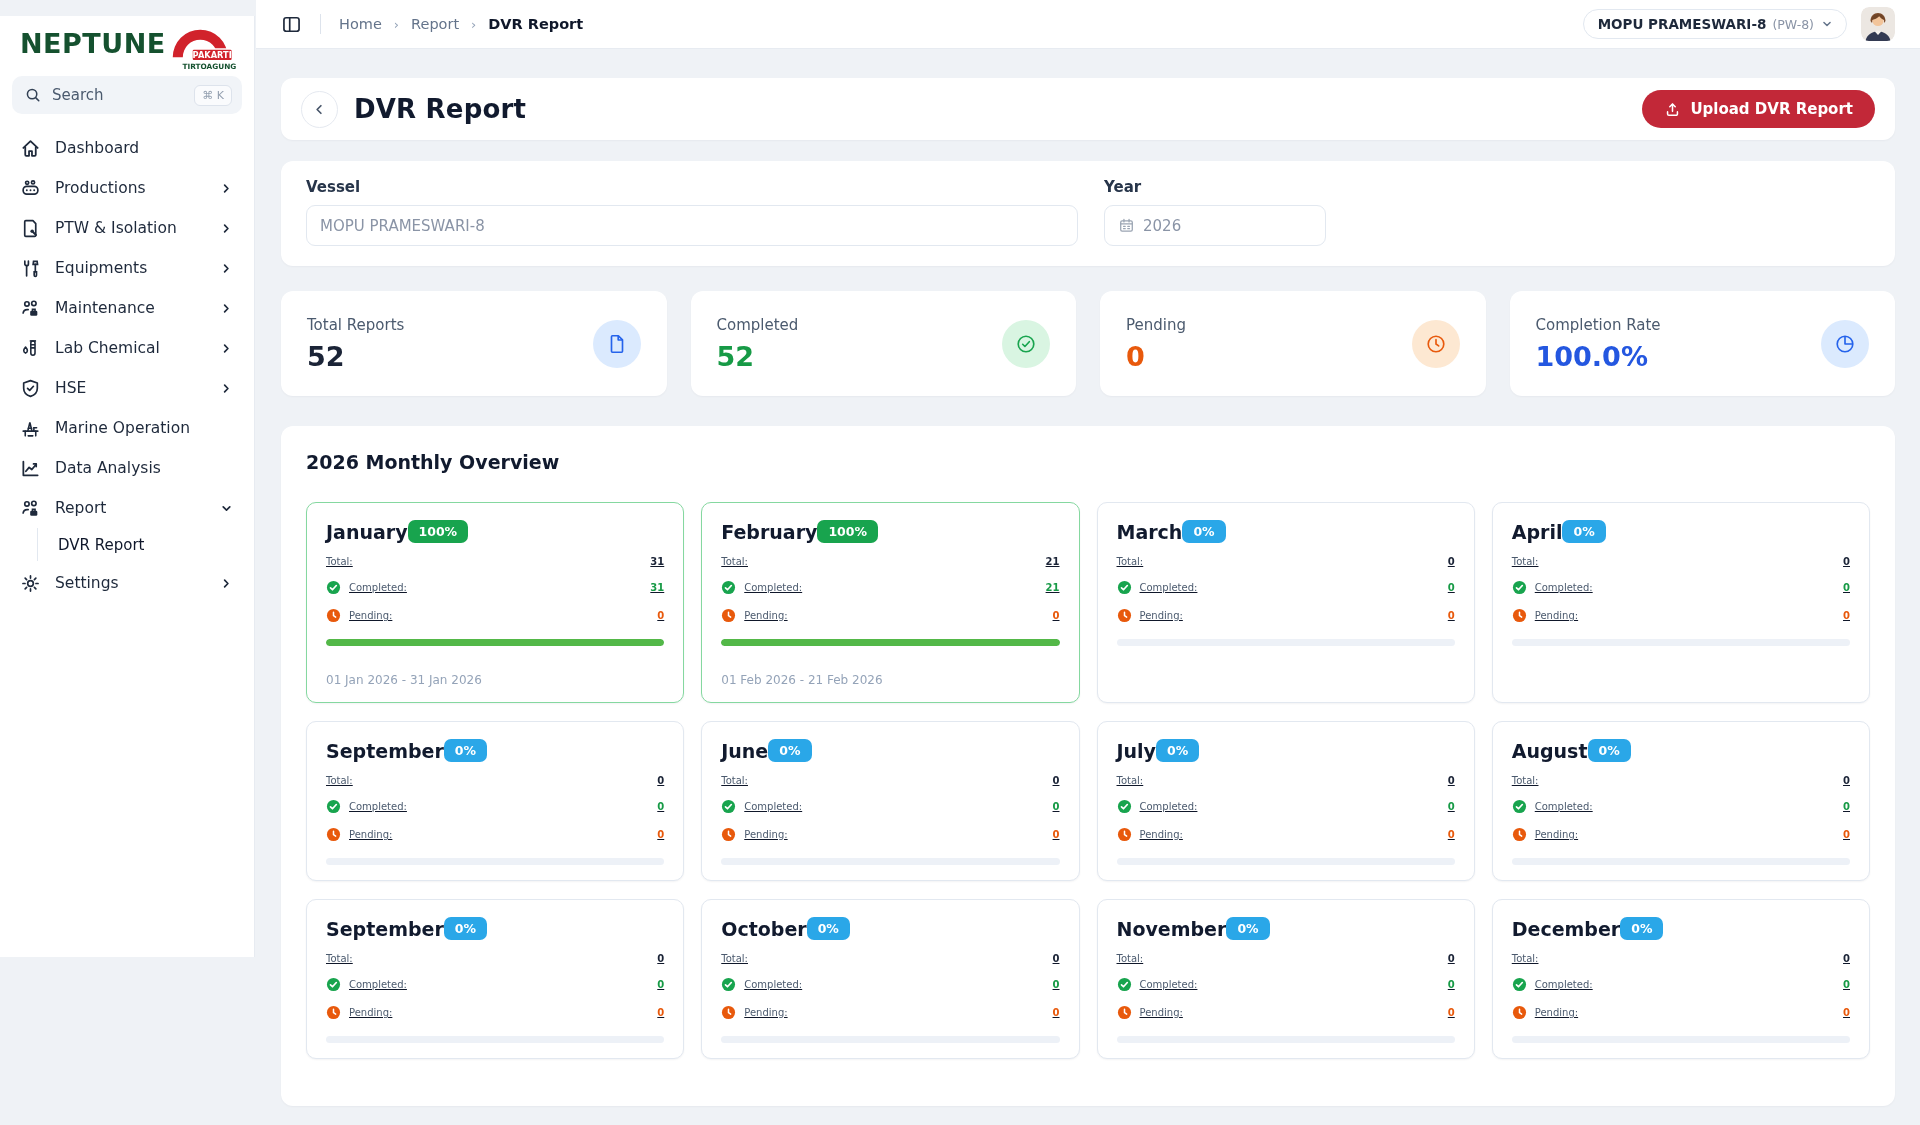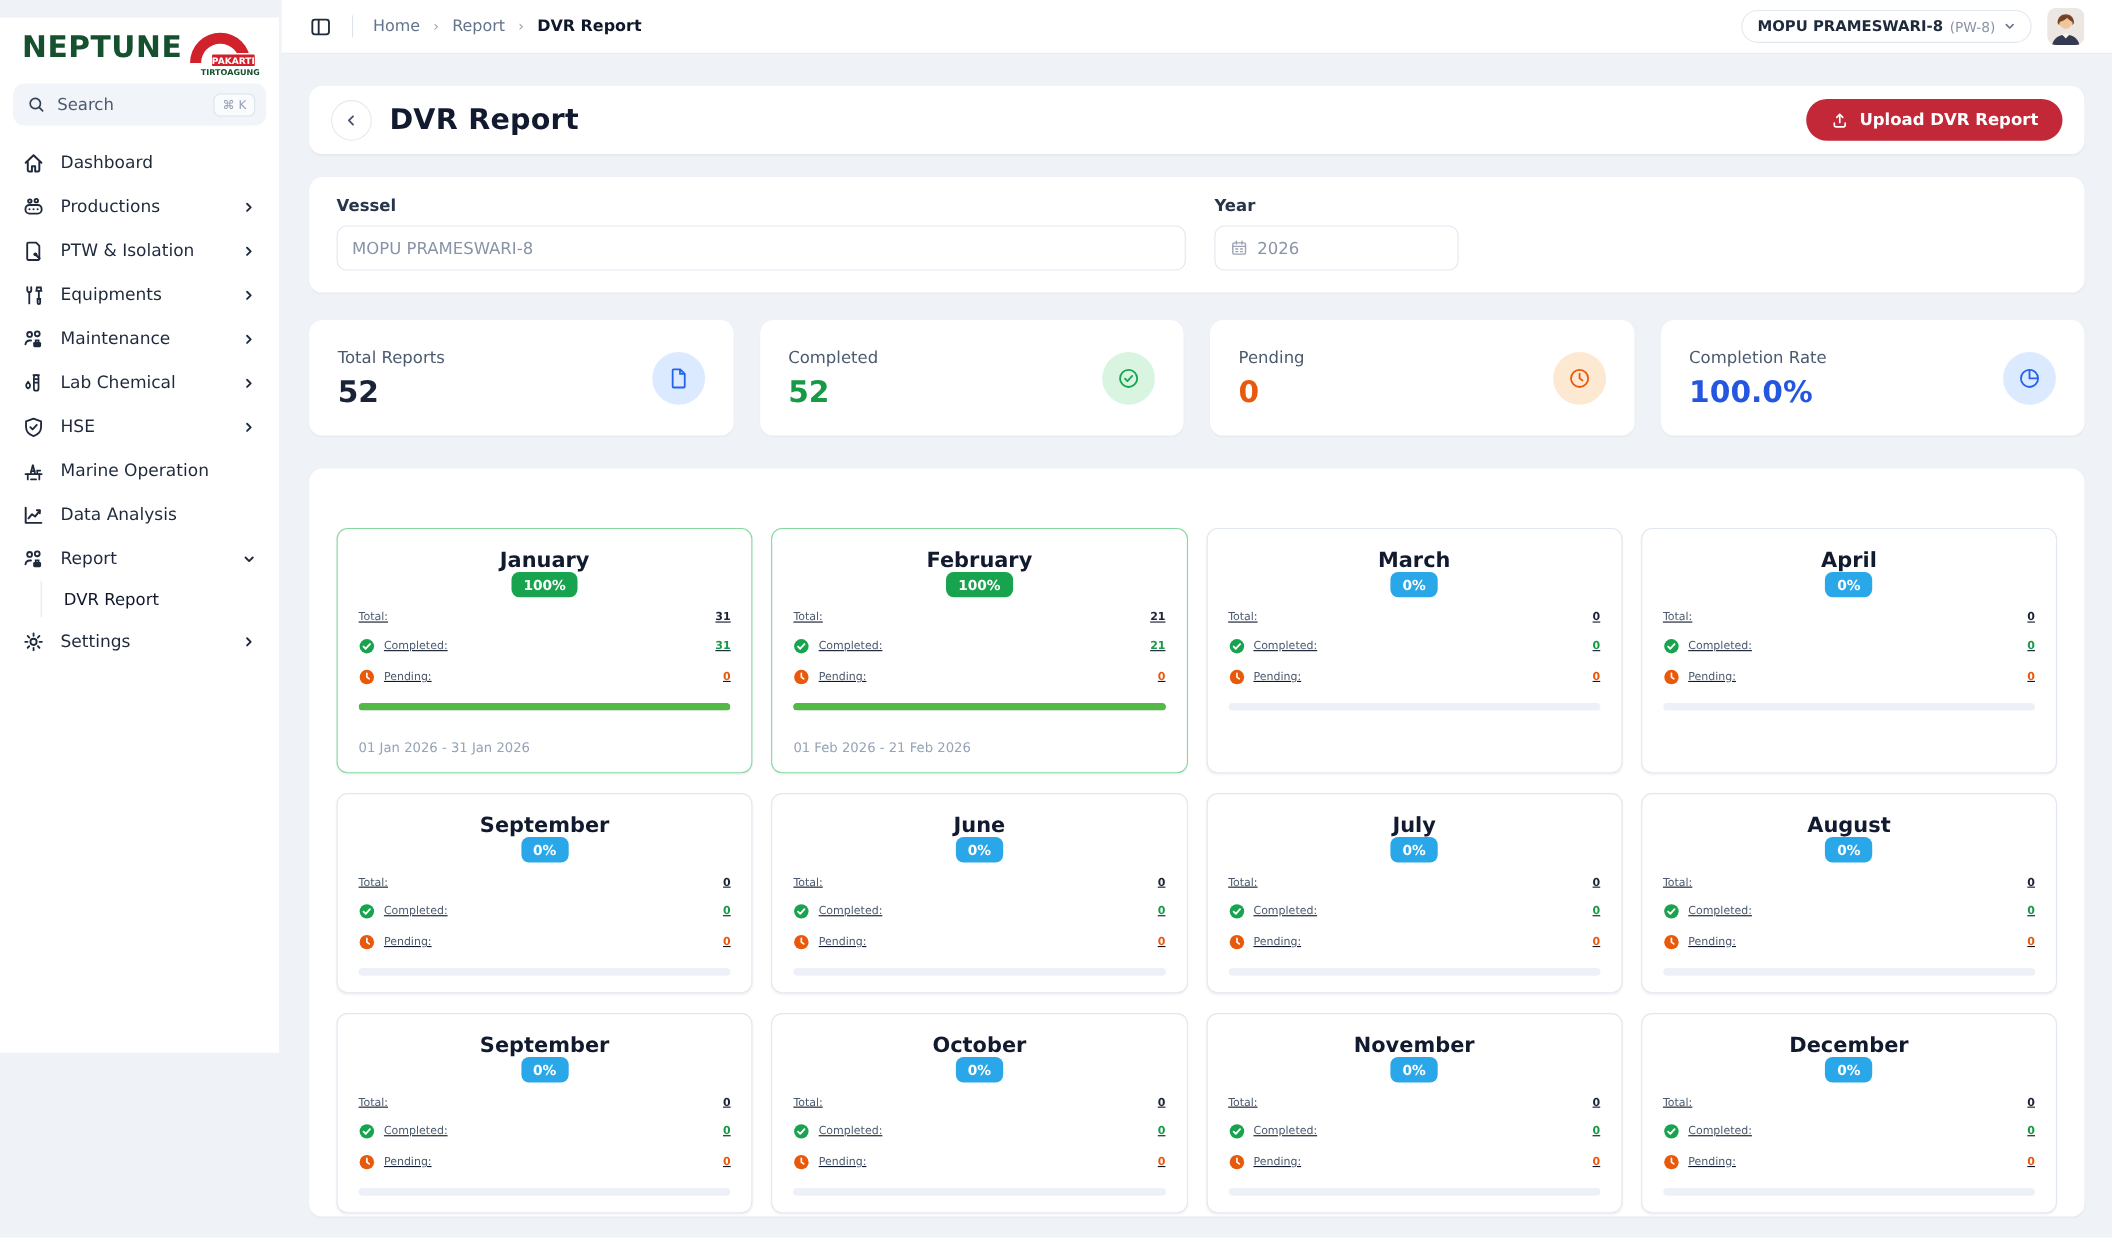--- a/index.html
+++ b/index.html
@@ -62,21 +62,21 @@
   .stat-value { font-size:27px; font-weight:800; margin-top:7px; }
   .v-dark { color:#1b2437; } .v-green { color:#179a46; } .v-orange { color:#e8590c; } .v-blue { color:#2457e0; }
   .stat-ic { width:48px; height:48px; border-radius:50%; display:flex; align-items:center; justify-content:center; flex:0 0 auto; }
   .bg-blue { background:#dbeafe; } .bg-green { background:#d9f5e2; } .bg-orange { background:#fde8d2; }
 
   .overview { margin-top:30px; padding:25px; height:680px; }
   .ov-title { font-size:19px; font-weight:700; color:#111a2e; }
   .months { margin-top:29px; display:grid; grid-template-columns:repeat(4,1fr); gap:18px 17px; }
   .month-card { background:#fff; border:1.5px solid #e2e8f0; border-radius:10px; padding:17px 19px 15px; box-shadow:0 1px 2px rgba(15,23,42,.05); }
   .month-card.hl { border-color:#85d8a0; }
-  .m-head { display:flex; align-items:center; justify-content:flex-start;flex-direction:column; }
+  .m-head { display:flex; align-items:center; justify-content:flex-start; }
   .m-name { font-size:19px; font-weight:700; color:#111a2e; }
   .m-badge { font-size:12.5px; font-weight:600; color:#fff; padding:4px 11px; border-radius:7px; }
   .b-green { background:#18a44e; } .b-blue { background:#2aa7e8; }
   .m-row { display:flex; align-items:center; justify-content:space-between; margin-top:13px; font-size:10px;text-decoration:underline; }
   .m-lab { display:flex; align-items:center; gap:8px; color:#4b5a6e; }
   .m-val { font-weight:700; }
   .progress { margin-top:16px; height:7px; border-radius:4px; background:#edf1f7; overflow:hidden; }
   .progress-fill { height:100%; border-radius:4px; background:#53b848; }
   .m-range { margin-top:27px; font-size:12px; color:#94a3b8; }
 </style>
@@ -355,20 +355,21 @@
           <span class="stat-ic bg-blue">
             <svg width="22" height="22" viewBox="0 0 24 24" fill="none" stroke="#2563eb" stroke-width="1.8" stroke-linejoin="round">
                 <circle cx="12" cy="12" r="8.5"></circle>
                 <path d="M12 3.5V12h8.5"></path>
               </svg>
           </span>
         </div>
       </section>
 
       <section class="card overview">
+        <h2 class="ov-title">2026 Monthly Overview</h2>
         <div class="months">
 
           <div class="month-card hl">
             <div class="m-head">
                 <span class="m-name">January</span>
                 <span class="m-badge b-green">100%</span>
               </div>
             <div class="m-row">
                 <span class="m-lab">Total:</span>
                 <span class="m-val v-dark">31</span>

